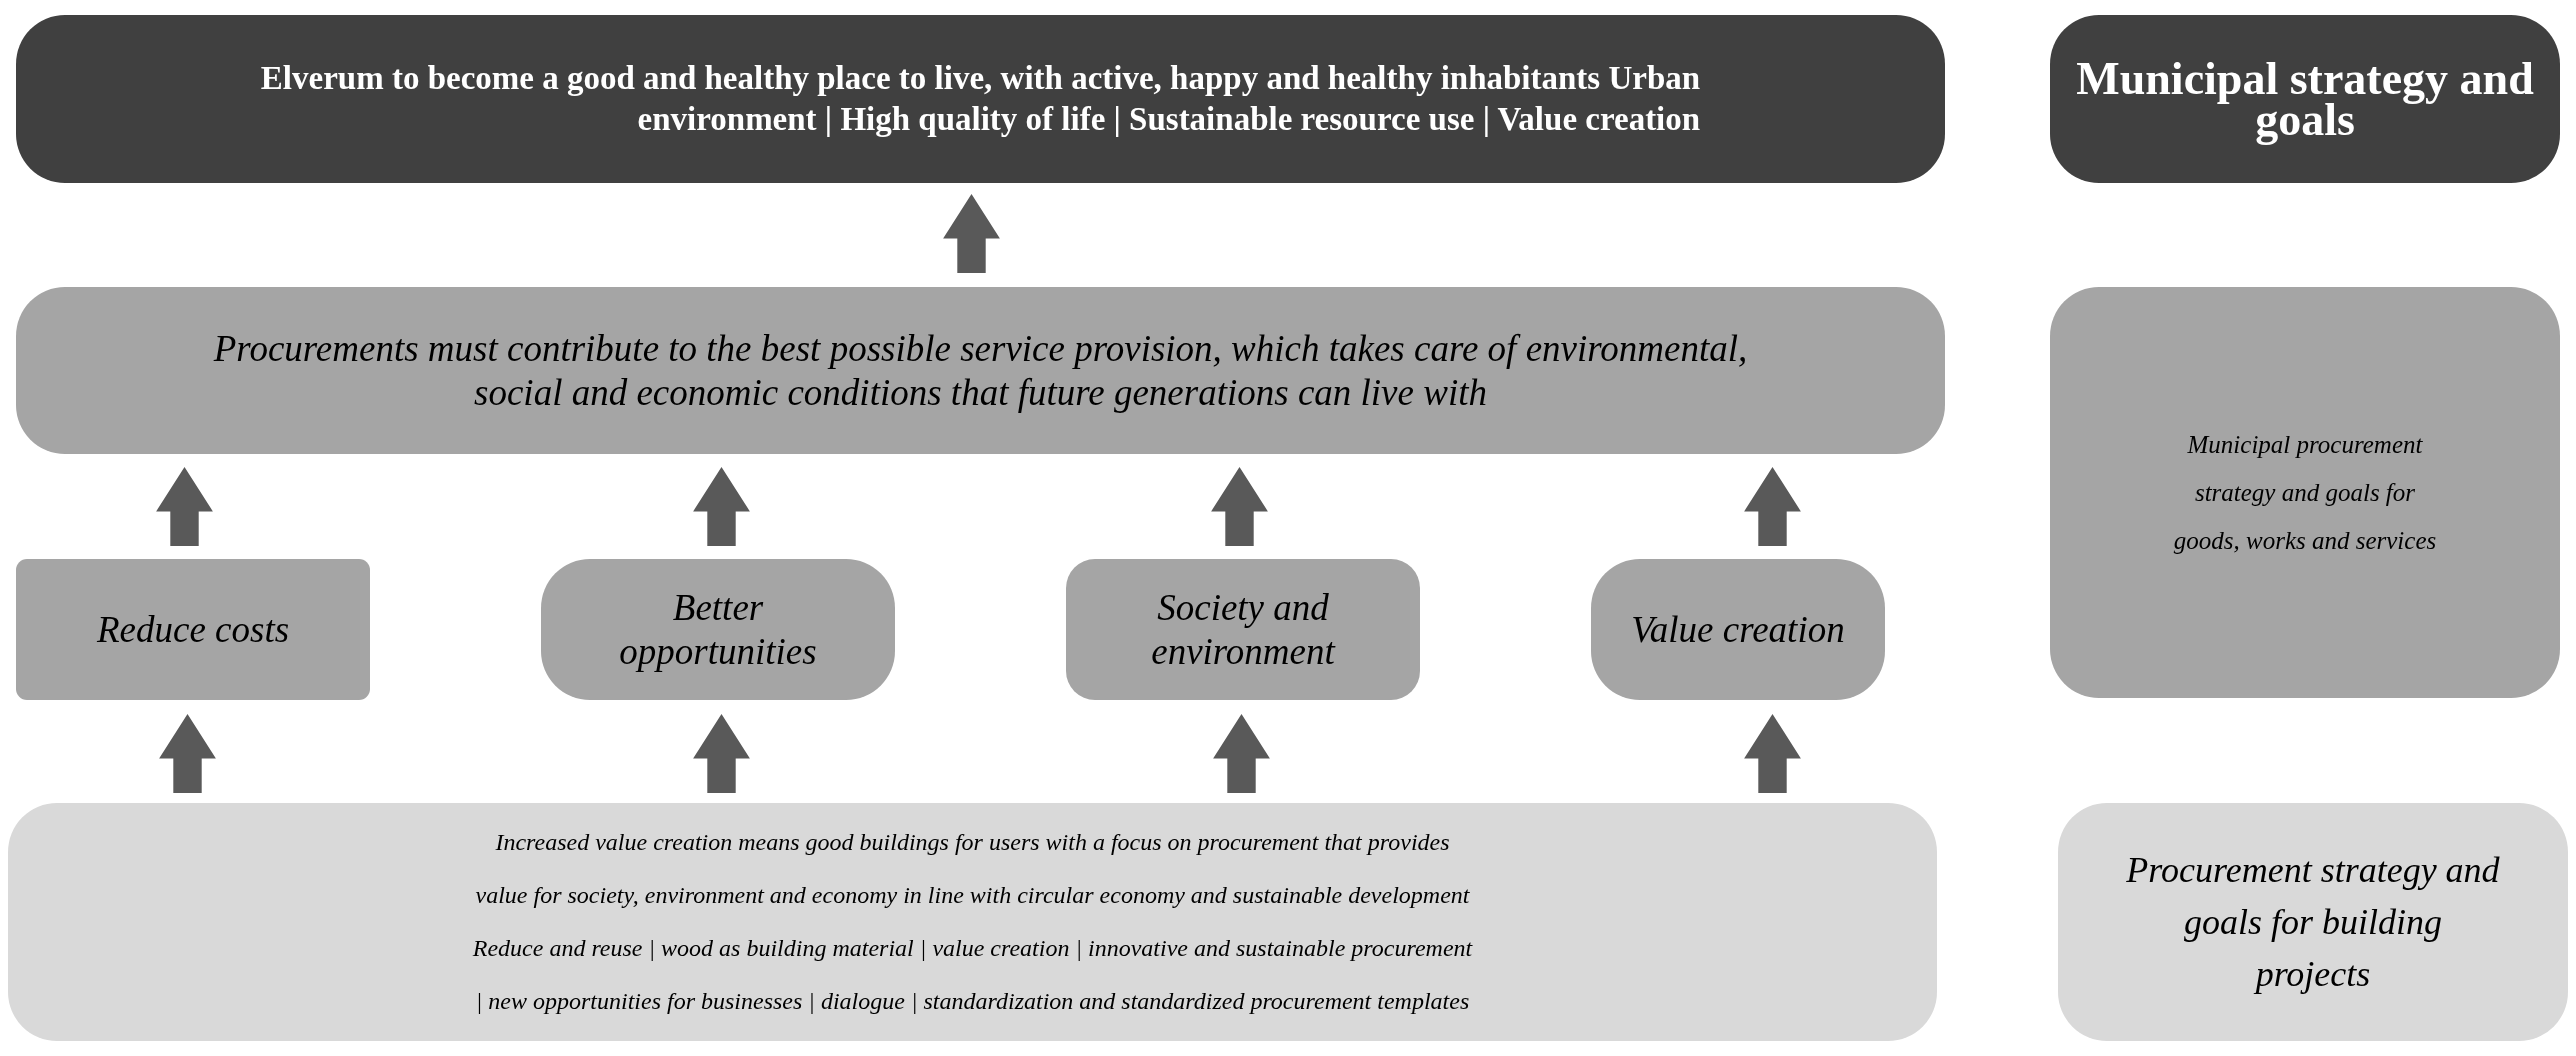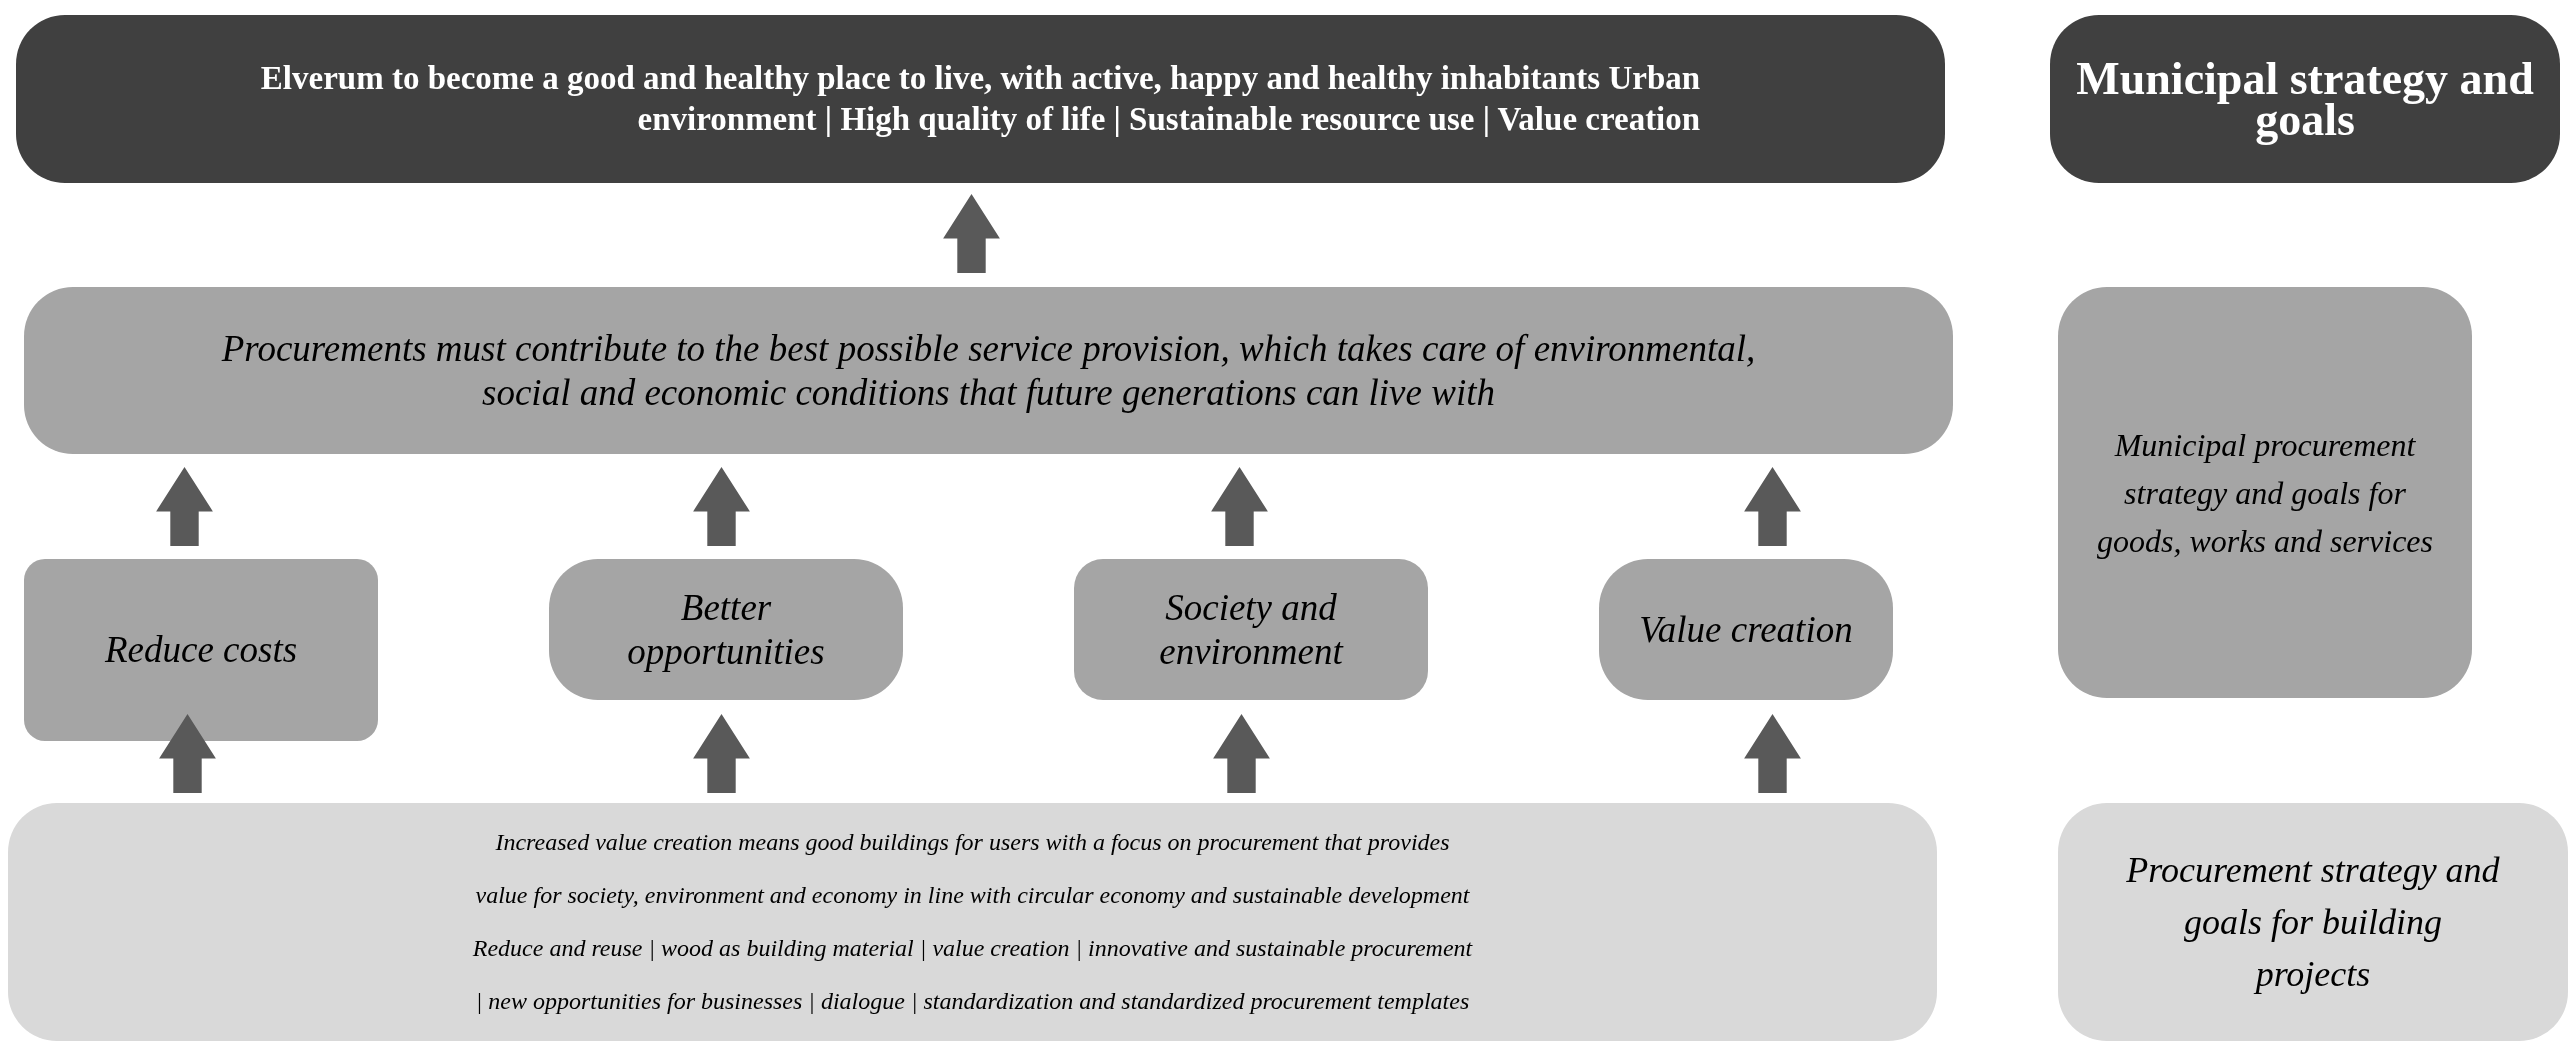--- a/index.html
+++ b/index.html
@@ -1,19 +1,19 @@
 <!DOCTYPE html>
 <html style="font-size:10px"><head>
 <meta charset="utf-8">
 <style>
   html, body { margin: 0; padding: 0; background: #ffffff; }
   body { width: 2576px; height: 1056px; position: relative; overflow: hidden; font-family: "Liberation Serif", serif; }
   .box { position: absolute; display: flex; align-items: center; justify-content: center; text-align: center; box-sizing: border-box; }
   .dark { background: #404040; color: #ffffff; font-weight: bold; }
-  .mid { background: #a5a5a5; color: #000000; font-style: italic; margin-left: 8px; }
+  .mid { background: #a5a5a5; color: #000000; font-style: italic; }
   .light { background: #d9d9d9; color: #000000; font-style: italic; }
   .box span { display: block; white-space: pre-line; }
   .arrow { position: absolute; width: 57px; height: 79px; }
   .arrow svg { display: block; width: 100%; height: 100%; }
 </style>
 </head>
 <body>
 
 <div class="box dark" style="left:16px; top:15px; width:1929px; height:168px; border-radius:49px; font-size:33px; line-height:41px;text-align:right;">
   <span>Elverum to become a good and healthy place to live, with active, happy and healthy inhabitants Urban
@@ -27,21 +27,21 @@
 <div class="arrow" style="left:943px; top:194px;">
   <svg viewBox="0 0 92 128">
       <polygon points="46,0 92,72 69,72 69,128 23,128 23,72 0,72" fill="#595959"></polygon>
     </svg>
 </div>
 
 <div class="box mid" style="left:16px; top:287px; width:1929px; height:167px; border-radius:49px; font-size:37px; line-height:44px;">
   <span>Procurements must contribute to the best possible service provision, which takes care of environmental,
 social and economic conditions that future generations can live with</span>
 </div>
-<div class="box mid" style="left:2050px; top:287px; width:414px; height:411px; border-radius:49px; font-size:32px; line-height:48px;text-align:center;">
+<div class="box mid" style="left:2050px; top:287px; width:510px; height:411px; border-radius:49px; font-size:25px; line-height:48px;text-align:center;">
   <span>Municipal procurement
 strategy and goals for
 goods, works and services</span>
 </div>
 
 <div class="arrow" style="left:156px; top:467px;">
   <svg viewBox="0 0 92 128">
       <polygon points="46,0 92,72 69,72 69,128 23,128 23,72 0,72" fill="#595959"></polygon>
     </svg>
 </div>
@@ -54,21 +54,21 @@
   <svg viewBox="0 0 92 128">
       <polygon points="46,0 92,72 69,72 69,128 23,128 23,72 0,72" fill="#595959"></polygon>
     </svg>
 </div>
 <div class="arrow" style="left:1744px; top:467px;">
   <svg viewBox="0 0 92 128">
       <polygon points="46,0 92,72 69,72 69,128 23,128 23,72 0,72" fill="#595959"></polygon>
     </svg>
 </div>
 
-<div class="box mid" style="left:16px; top:559px; width:354px; height:182px; border-radius:21px; font-size:37px; line-height:44px;">
+<div class="box mid" style="left:16px; top:559px; width:354px; height:141px; border-radius:11px; font-size:37px; line-height:44px;">
   <span>Reduce costs</span>
 </div>
 <div class="box mid" style="left:541px; top:559px; width:354px; height:141px; border-radius:49px; font-size:37px; line-height:44px;">
   <span>Better
 opportunities</span>
 </div>
 <div class="box mid" style="left:1066px; top:559px; width:354px; height:141px; border-radius:29px; font-size:37px; line-height:44px;">
   <span>Society and
 environment</span>
 </div>

